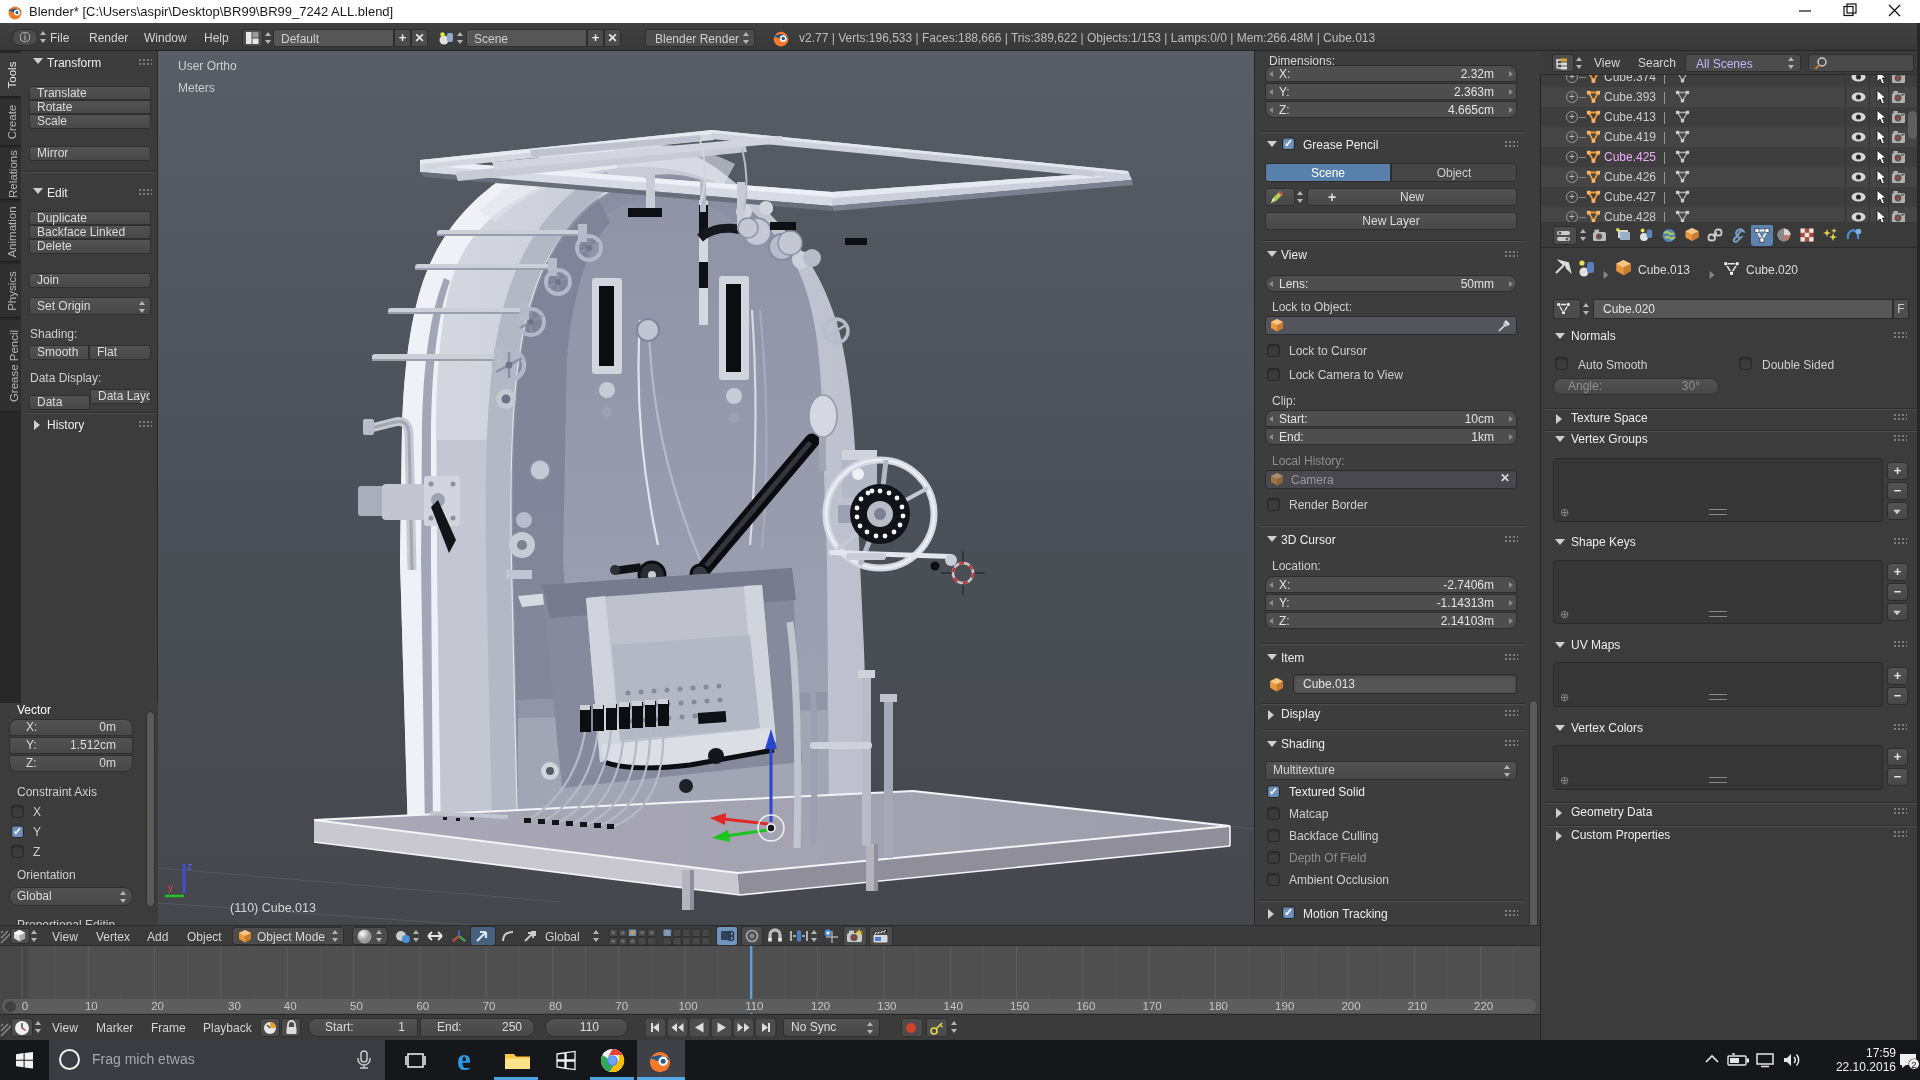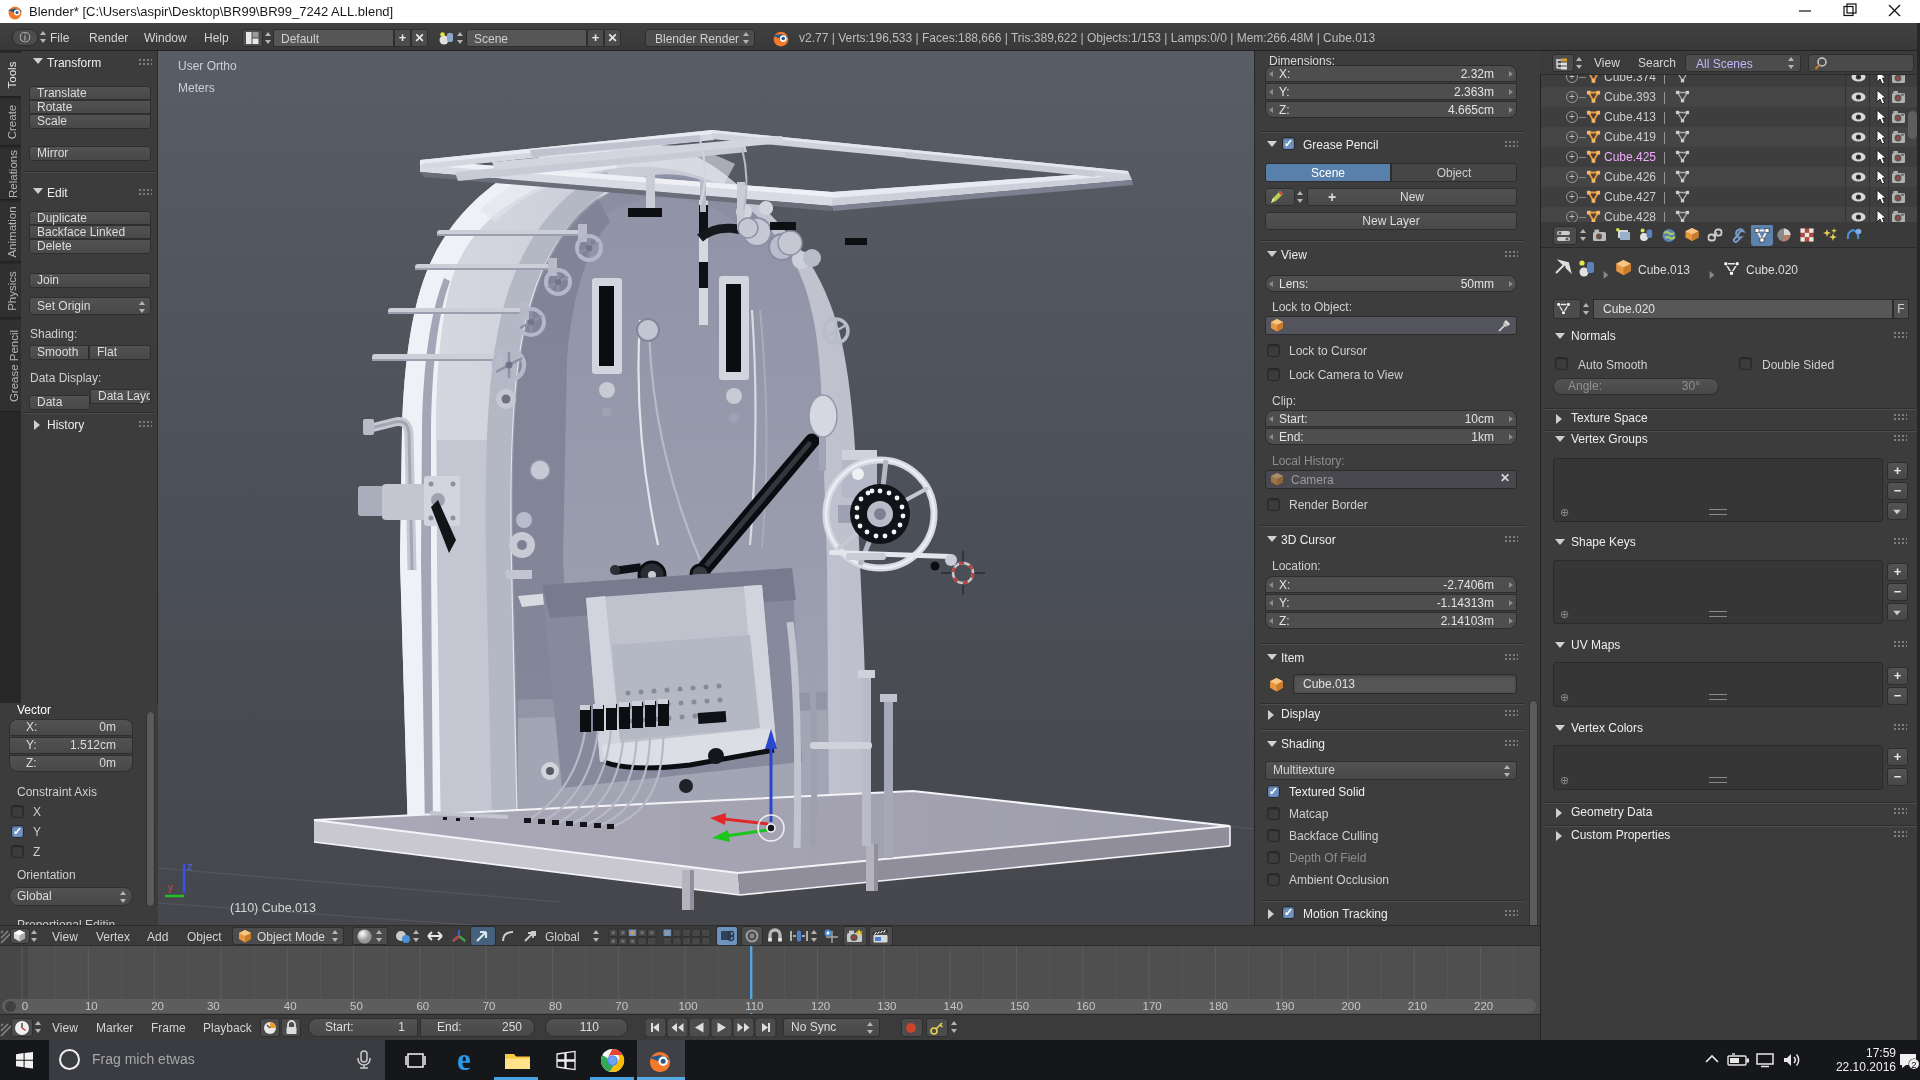--- a/index.html
+++ b/index.html
@@ -1329,21 +1329,21 @@
       <line x1="1447.45" y1="0" x2="1447.45" y2="68" stroke="#575757" stroke-width="1"></line>
       <line x1="1480.6" y1="0" x2="1480.6" y2="68" stroke="#5e5e5e" stroke-width="1"></line>
       <line x1="1513.75" y1="0" x2="1513.75" y2="68" stroke="#575757" stroke-width="1"></line>
       <rect x="750" y="0" width="2.4" height="68" fill="#52a5e0"></rect>
     </svg>
   <div style="position:absolute;left:2px;top:53px;width:1534px;height:14px;background:#5d5d5d;border-radius:7px" id="tlpill">
       <div style="position:absolute;left:3px;top:1.5px;width:11px;height:11px;border-radius:50%;background:#414141"></div>
       <div style="position:absolute;left:6px;top:0px;width:34px;text-align:center;color:#c6c6c6;font-size:11.5px;line-height:14px">0</div>
       <div style="position:absolute;left:72.3px;top:0px;width:34px;text-align:center;color:#c6c6c6;font-size:11.5px;line-height:14px">10</div>
       <div style="position:absolute;left:138.6px;top:0px;width:34px;text-align:center;color:#c6c6c6;font-size:11.5px;line-height:14px">20</div>
-      <div style="position:absolute;left:204.9px;top:0px;width:34px;text-align:left;color:#c6c6c6;font-size:11.5px;line-height:14px">30</div>
+      <div style="position:absolute;left:204.9px;top:0px;width:34px;text-align:right;color:#c6c6c6;font-size:11.5px;line-height:14px">30</div>
       <div style="position:absolute;left:271.2px;top:0px;width:34px;text-align:center;color:#c6c6c6;font-size:11.5px;line-height:14px">40</div>
       <div style="position:absolute;left:337.5px;top:0px;width:34px;text-align:center;color:#c6c6c6;font-size:11.5px;line-height:14px">50</div>
       <div style="position:absolute;left:403.8px;top:0px;width:34px;text-align:center;color:#c6c6c6;font-size:11.5px;line-height:14px">60</div>
       <div style="position:absolute;left:470.09999999999997px;top:0px;width:34px;text-align:center;color:#c6c6c6;font-size:11.5px;line-height:14px">70</div>
       <div style="position:absolute;left:536.4px;top:0px;width:34px;text-align:center;color:#c6c6c6;font-size:11.5px;line-height:14px">80</div>
       <div style="position:absolute;left:602.7px;top:0px;width:34px;text-align:center;color:#c6c6c6;font-size:11.5px;line-height:14px">70</div>
       <div style="position:absolute;left:669px;top:0px;width:34px;text-align:center;color:#c6c6c6;font-size:11.5px;line-height:14px">100</div>
       <div style="position:absolute;left:735.3px;top:0px;width:34px;text-align:center;color:#c6c6c6;font-size:11.5px;line-height:14px">110</div>
       <div style="position:absolute;left:801.6px;top:0px;width:34px;text-align:center;color:#c6c6c6;font-size:11.5px;line-height:14px">120</div>
       <div style="position:absolute;left:867.9px;top:0px;width:34px;text-align:center;color:#c6c6c6;font-size:11.5px;line-height:14px">130</div>

